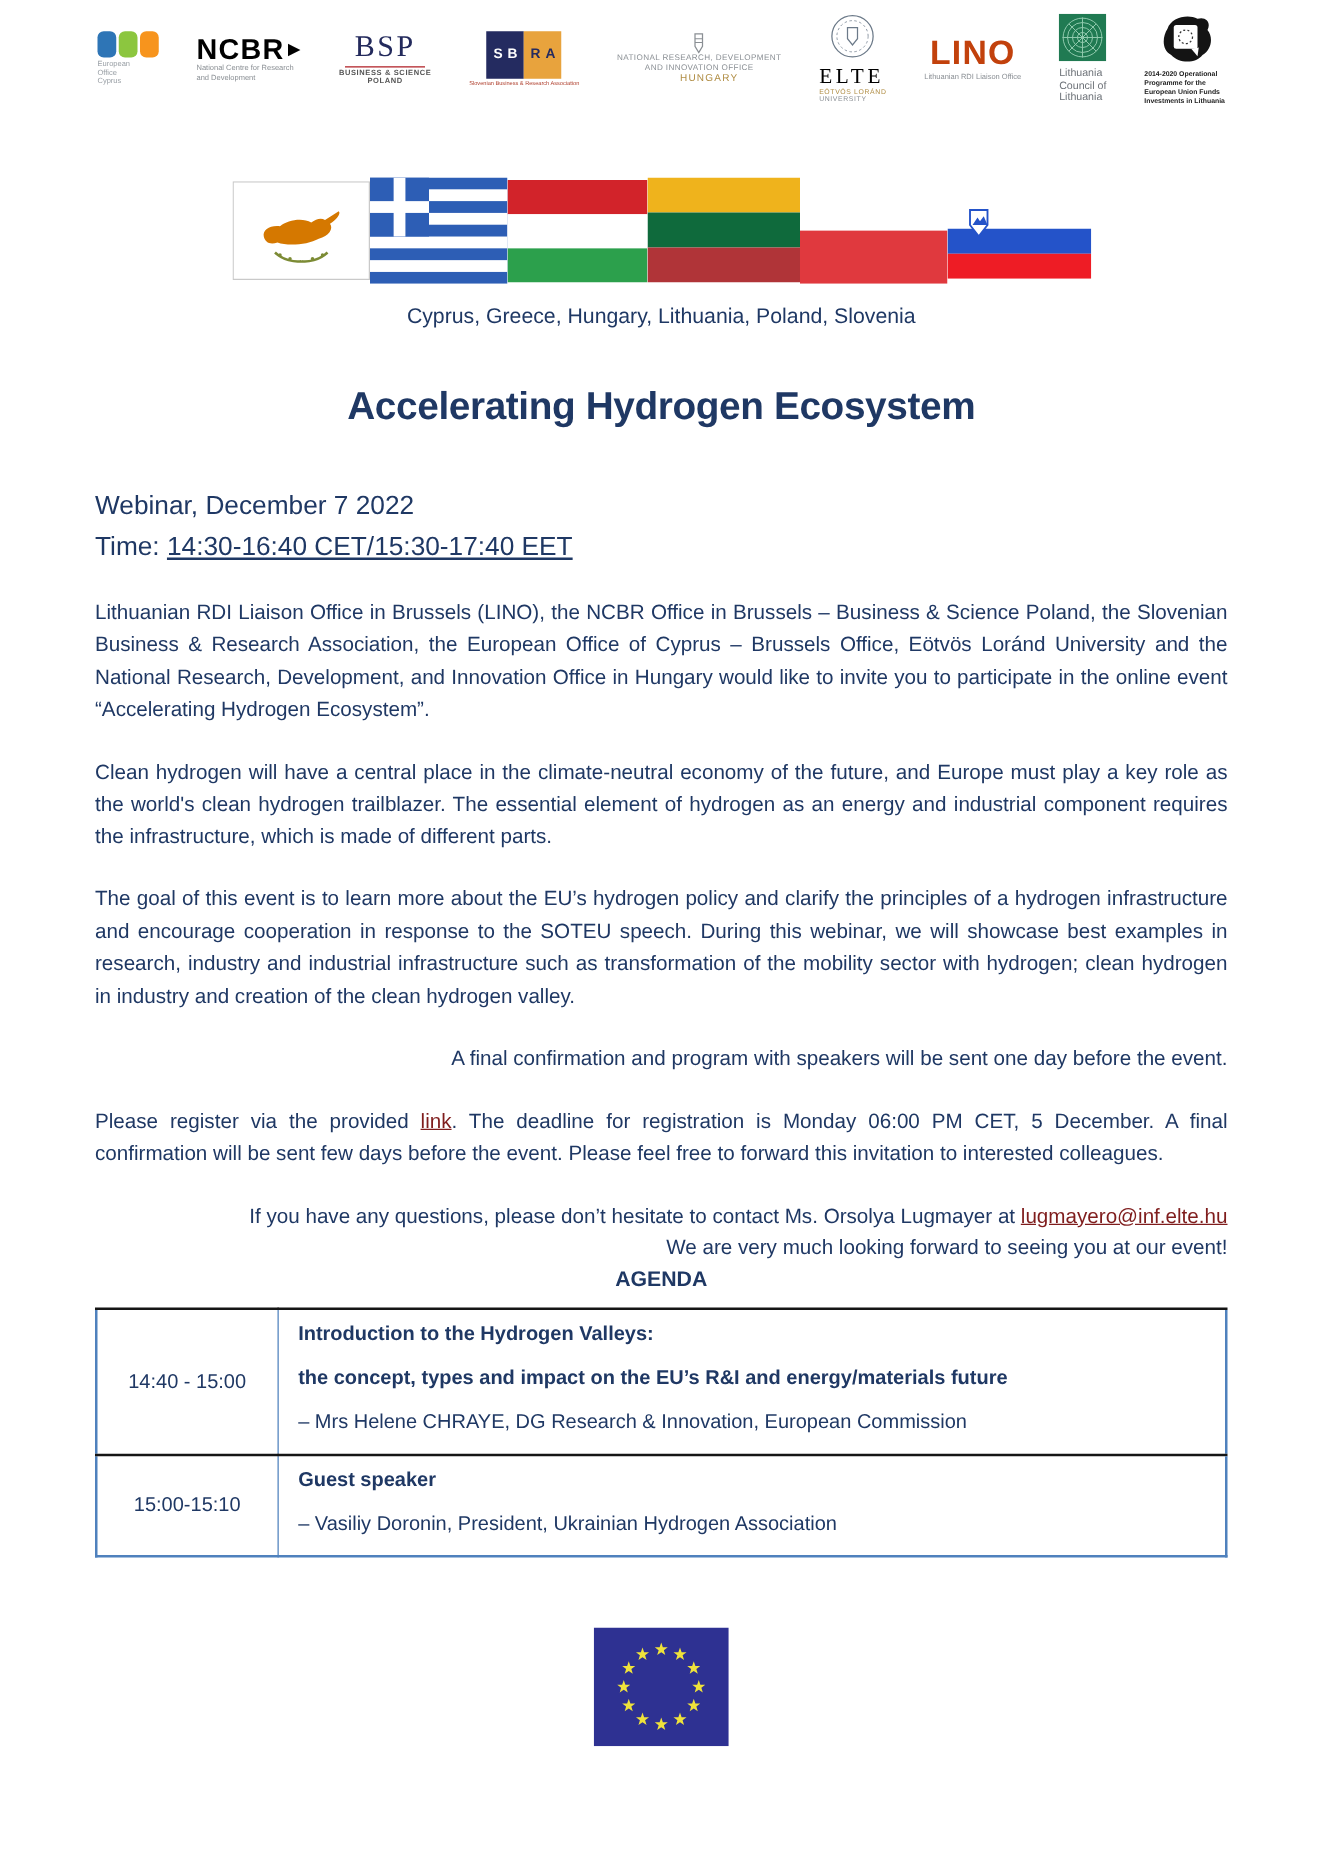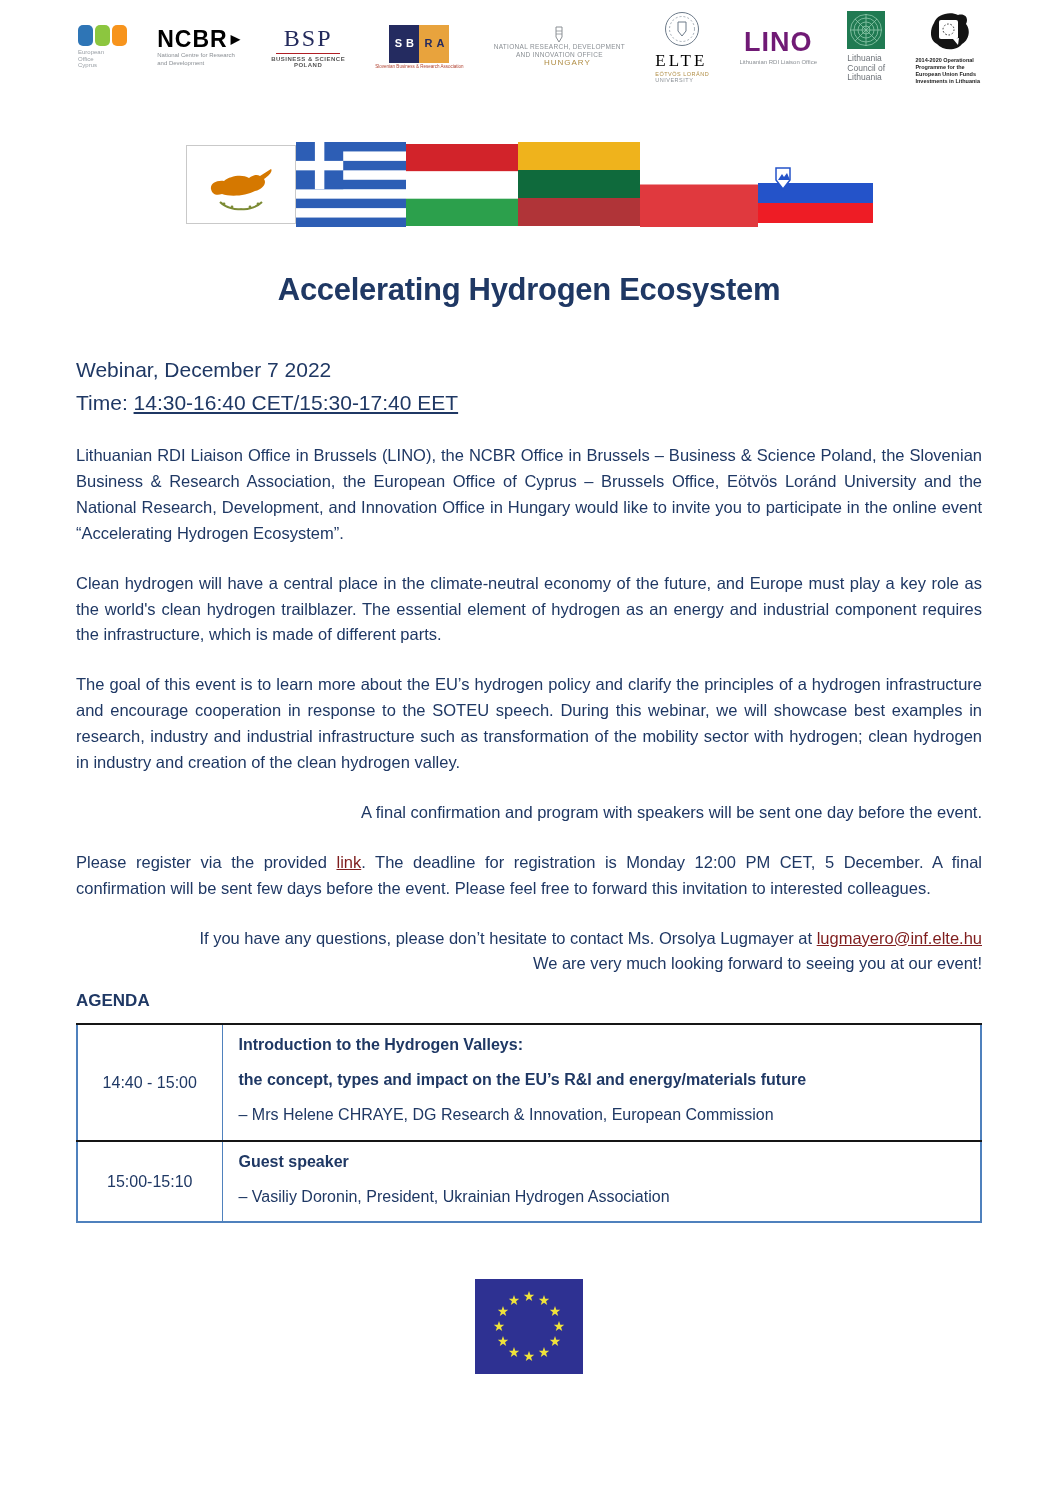--- a/index.html
+++ b/index.html
@@ -33,21 +33,21 @@
   .sbra-box { display:flex; width:60px; height:38px; }
   .sbra-left { background:#242B60; color:#fff; width:30px; display:flex; align-items:center; justify-content:center; gap:4px; font-weight:bold; font-size:11px;}
   .sbra-right{ background:#E8A33D; color:#242B60; width:30px; display:flex; align-items:center; justify-content:center; gap:4px; font-weight:bold; font-size:11px;}
   .sbra-sub { font-size:4.5px; color:#B0412F; margin-top:2px; }
   .nrdi-sub { font-size:6.5px; color:#8a8f94; text-align:center; letter-spacing:.3px;}
   .nrdi-country { font-size:8px; color:#B08D44; letter-spacing:1px; margin-top:1px;margin-left:16px;}
   .elte-wrap { display:flex; align-items:center; gap:5px;}
   .elte-col { display:flex; flex-direction:column; }
   .elte-word { font-family:"Liberation Serif", serif; font-size:17px; color:#000000; letter-spacing:3px;}
   .elte-sub { font-size:5.5px; color:#8a8f94; letter-spacing:.5px;}
-  .lino-word { font-weight:bold; font-size:27px; color:#701a75; letter-spacing:1px;}
+  .lino-word { font-weight:bold; font-size:27px; color:#c2410c; letter-spacing:1px;}
   .lino-sub { font-size:6px; color:#8a8f94; margin-top:1px;}
   .rcl-wrap { display:flex; align-items:center; gap:5px;}
   .rcl-text { font-size:8.5px; color:#6d7278; line-height:1.15;}
   .euf-wrap { display:flex; align-items:center; gap:4px;}
   .euf-text { font-size:5.5px; font-weight:bold; color:#222; line-height:1.3;}
 
   
   .flags-row { display:flex; justify-content:center; align-items:flex-start; margin-top:64px; height:86px;}
   .flags-row svg { display:block; }
   .flag-cyprus { margin-top:3px; }
@@ -59,21 +59,21 @@
   .title { text-align:center; font-size:31px; font-weight:bold; letter-spacing:-0.3px; margin-top:44px; color:#1F3864;}
   .event-info { text-align:left; font-size:21px; margin-top:46px; line-height:1.55;}
   .time-underlined { text-decoration:underline; }
 
   
   .para { font-size:16.5px; line-height:1.57; text-align:justify; margin:24px 0 0 0; }
   .para.single { text-align:right; }
   a.doc-link { color:#7f1d1d; text-decoration:underline; cursor:pointer; }
 
   
-  .agenda-heading { font-weight:bold; font-size:17px; margin-top:14px; }
+  .agenda-heading { text-align:center; font-weight:bold; font-size:17px; margin-top:2px; }
   table.agenda { width:100%; border-collapse:collapse; margin-top:12px; border:2px solid #4F81BD; }
   table.agenda td { border-left:1px solid #4F81BD; }
   table.agenda td:first-child { border-left:none; }
   tr.agenda-header { background:#5482BA; height:46px; }
   tr.agenda-header td { border-left:1px solid #436B9C; }
   td.cest-cell { width:145px; text-align:center; font-weight:bold; font-size:16px; color:#1F3864; }
   td.time-cell { width:145px; text-align:center; vertical-align:middle; font-size:16px; }
   td.topic-cell { padding:10px 16px 14px 16px; vertical-align:middle; font-size:16px; line-height:1.3; }
   tr.row-1 { height:54px; border-top:1px solid #4F81BD;}
   tr.row-1 td.topic-cell { vertical-align:top; }
@@ -236,33 +236,34 @@
     <svg class="flag-slovenia" width="115" height="60" viewBox="0 0 115 60">
       <rect width="115" height="20" fill="#ffffff"></rect>
       <rect y="20" width="115" height="20" fill="#2453C9"></rect>
       <rect y="40" width="115" height="20" fill="#EE1C25"></rect>
       <g transform="translate(18,5)">
         <path d="M0,0 h14 v12 l-7,9 -7,-9 Z" fill="#ffffff" stroke="#2453C9" stroke-width="1.5"></path>
         <path d="M2,12 l4,-6 2,3 3,-4 3,7 z" fill="#2453C9"></path>
       </g>
     </svg>
   </div>
+  <div class="flags-caption">Cyprus, Greece, Hungary, Lithuania, Poland, Slovenia</div>
 
   <div class="title">Accelerating Hydrogen Ecosystem</div>
 
   <div class="event-info">
     <span>Webinar, December 7 2022</span><br>
     <span>Time: </span><span class="time-underlined">14:30-16:40 CET/15:30-17:40 EET</span>
   </div>
 
   <p class="para">Lithuanian RDI Liaison Office in Brussels (LINO), the NCBR Office in Brussels – Business &amp; Science Poland, the Slovenian Business &amp; Research Association, the European Office of Cyprus – Brussels Office, Eötvös Loránd University and the National Research, Development, and Innovation Office in Hungary would like to invite you to participate in the online event “Accelerating Hydrogen Ecosystem”.</p>
   <p class="para">Clean hydrogen will have a central place in the climate-neutral economy of the future, and Europe must play a key role as the world's clean hydrogen trailblazer. The essential element of hydrogen as an energy and industrial component requires the infrastructure, which is made of different parts.</p>
   <p class="para">The goal of this event is to learn more about the EU’s hydrogen policy and clarify the principles of a hydrogen infrastructure and encourage cooperation in response to the SOTEU speech. During this webinar, we will showcase best examples in research, industry and industrial infrastructure such as transformation of the mobility sector with hydrogen; clean hydrogen in industry and creation of the clean hydrogen valley.</p>
   <p class="para single">A final confirmation and program with speakers will be sent one day before the event.</p>
-  <p class="para"><span>Please register via the provided </span><a class="doc-link">link</a><span>. The deadline for registration is Monday 12:00 PM CET, 5 December.  A final confirmation will be sent few days before the event. Please feel free to forward this invitation to interested colleagues.</span></p>
+  <p class="para"><span>Please register via the provided </span><a class="doc-link">link</a><span>. The deadline for registration is Monday 06:00 PM CET, 5 December.  A final confirmation will be sent few days before the event. Please feel free to forward this invitation to interested colleagues.</span></p>
   <p class="para single" style="margin-bottom:0"><span>If you have any questions, please don’t hesitate to contact Ms. Orsolya Lugmayer at </span><a class="doc-link">lugmayero@inf.elte.hu</a><br><span>We are very much looking forward to seeing you at our event!</span></p>
 
   <div class="agenda-heading">AGENDA</div>
 
   <table class="agenda">
     <tbody>
       <tr class="row-2">
         <td class="time-cell">14:40 - 15:00</td>
         <td class="topic-cell">
           <span class="topic-line bold">Introduction to the Hydrogen Valleys:</span>

